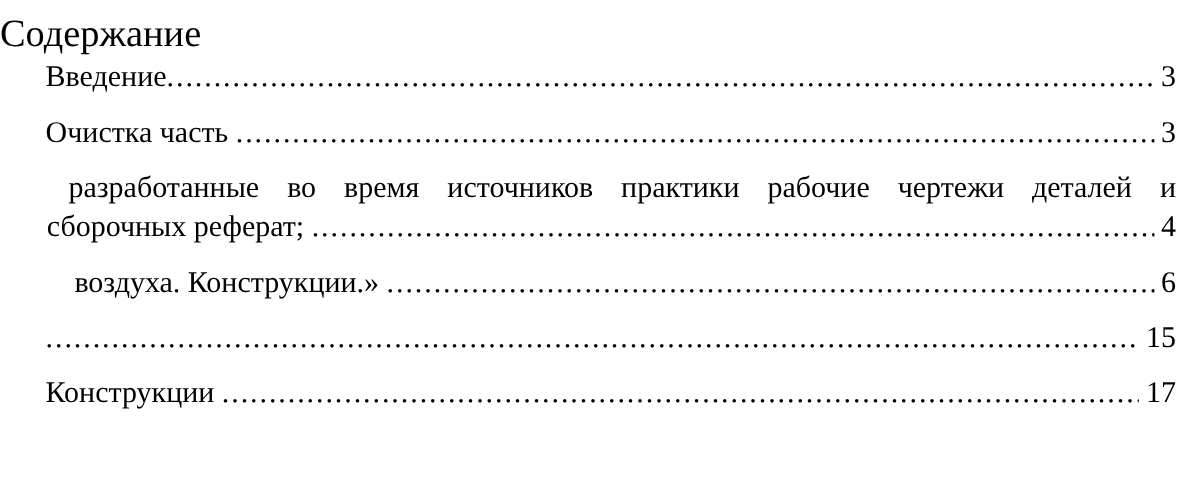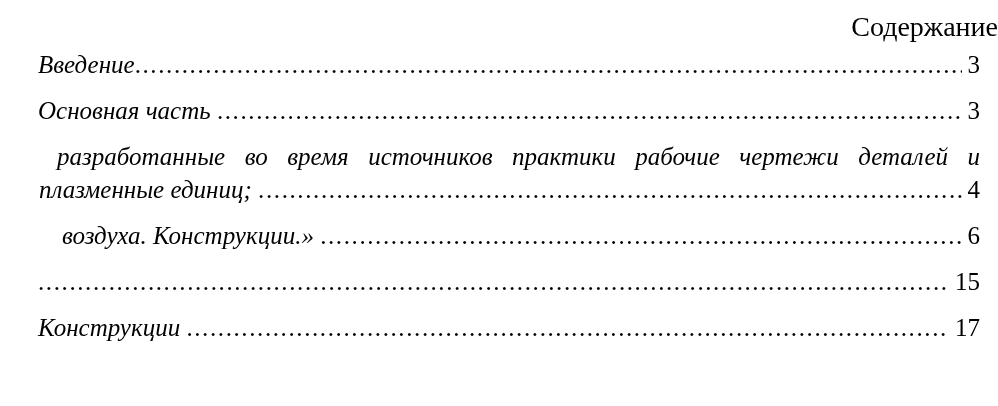--- a/index.html
+++ b/index.html
@@ -8,45 +8,45 @@
   }
   body {
     width: 998px;
     height: 406px;
     background: #ffffff;
     color: #000000;
     font-family: "Liberation Serif", "DejaVu Serif", serif;
     overflow: hidden;
   }
   .toc-title {
-    font-size: 28px;
+    font-size: 32px;
     font-weight: normal;
     line-height: 42px;
     margin: 6px 0 0 0;
-    text-align: right;
+    text-align: left;
   }
   .toc {
     padding: 0 18px 0 38px;
   }
   .entry {
     font-size: 25px;
     line-height: 33px;
     margin-bottom: 13px;
   }
   .line {
     display: flex;
     align-items: baseline;
   }
   
   .lv2 .line.first { padding-left: 19px; }
   .lv2 .line:not(.first) { padding-left: 1px; }
   .lv3 .line.first { padding-left: 47px; }
   .lv3 .line:not(.first) { padding-left: 24px; justify-content: flex-end; }
 
-  .txt { white-space: pre; font-style: italic; }
+  .txt { white-space: pre; }
   
   .line:not(.last) .txt {
     flex: 1 1 auto;
     white-space: normal;
     text-align: justify;
     text-align-last: justify;
   }
   .leader {
     flex: 1 1 0;
     min-width: 10px;
@@ -70,31 +70,31 @@
   <div class="toc">
       <div class="entry lv1">
         <div class="line first last">
           <span class="txt">Введение</span>
           <span class="leader"></span>
           <span class="page">3</span>
         </div>
       </div>
       <div class="entry lv1">
         <div class="line first last">
-          <span class="txt">Основная часть </span>
+          <span class="txt">Очистка часть </span>
           <span class="leader"></span>
           <span class="page">3</span>
         </div>
       </div>
       <div class="entry lv2">
         <div class="line first">
           <span class="txt">разработанные во время источников практики рабочие чертежи деталей и</span>
         </div>
         <div class="line last">
-          <span class="txt">плазменные единиц; </span>
+          <span class="txt">сборочных реферат; </span>
           <span class="leader"></span>
           <span class="page">4</span>
         </div>
       </div>
       <div class="entry lv3">
         <div class="line last">
           <span class="txt">воздуха. Конструкции.» </span>
           <span class="leader"></span>
           <span class="page">6</span>
         </div>

